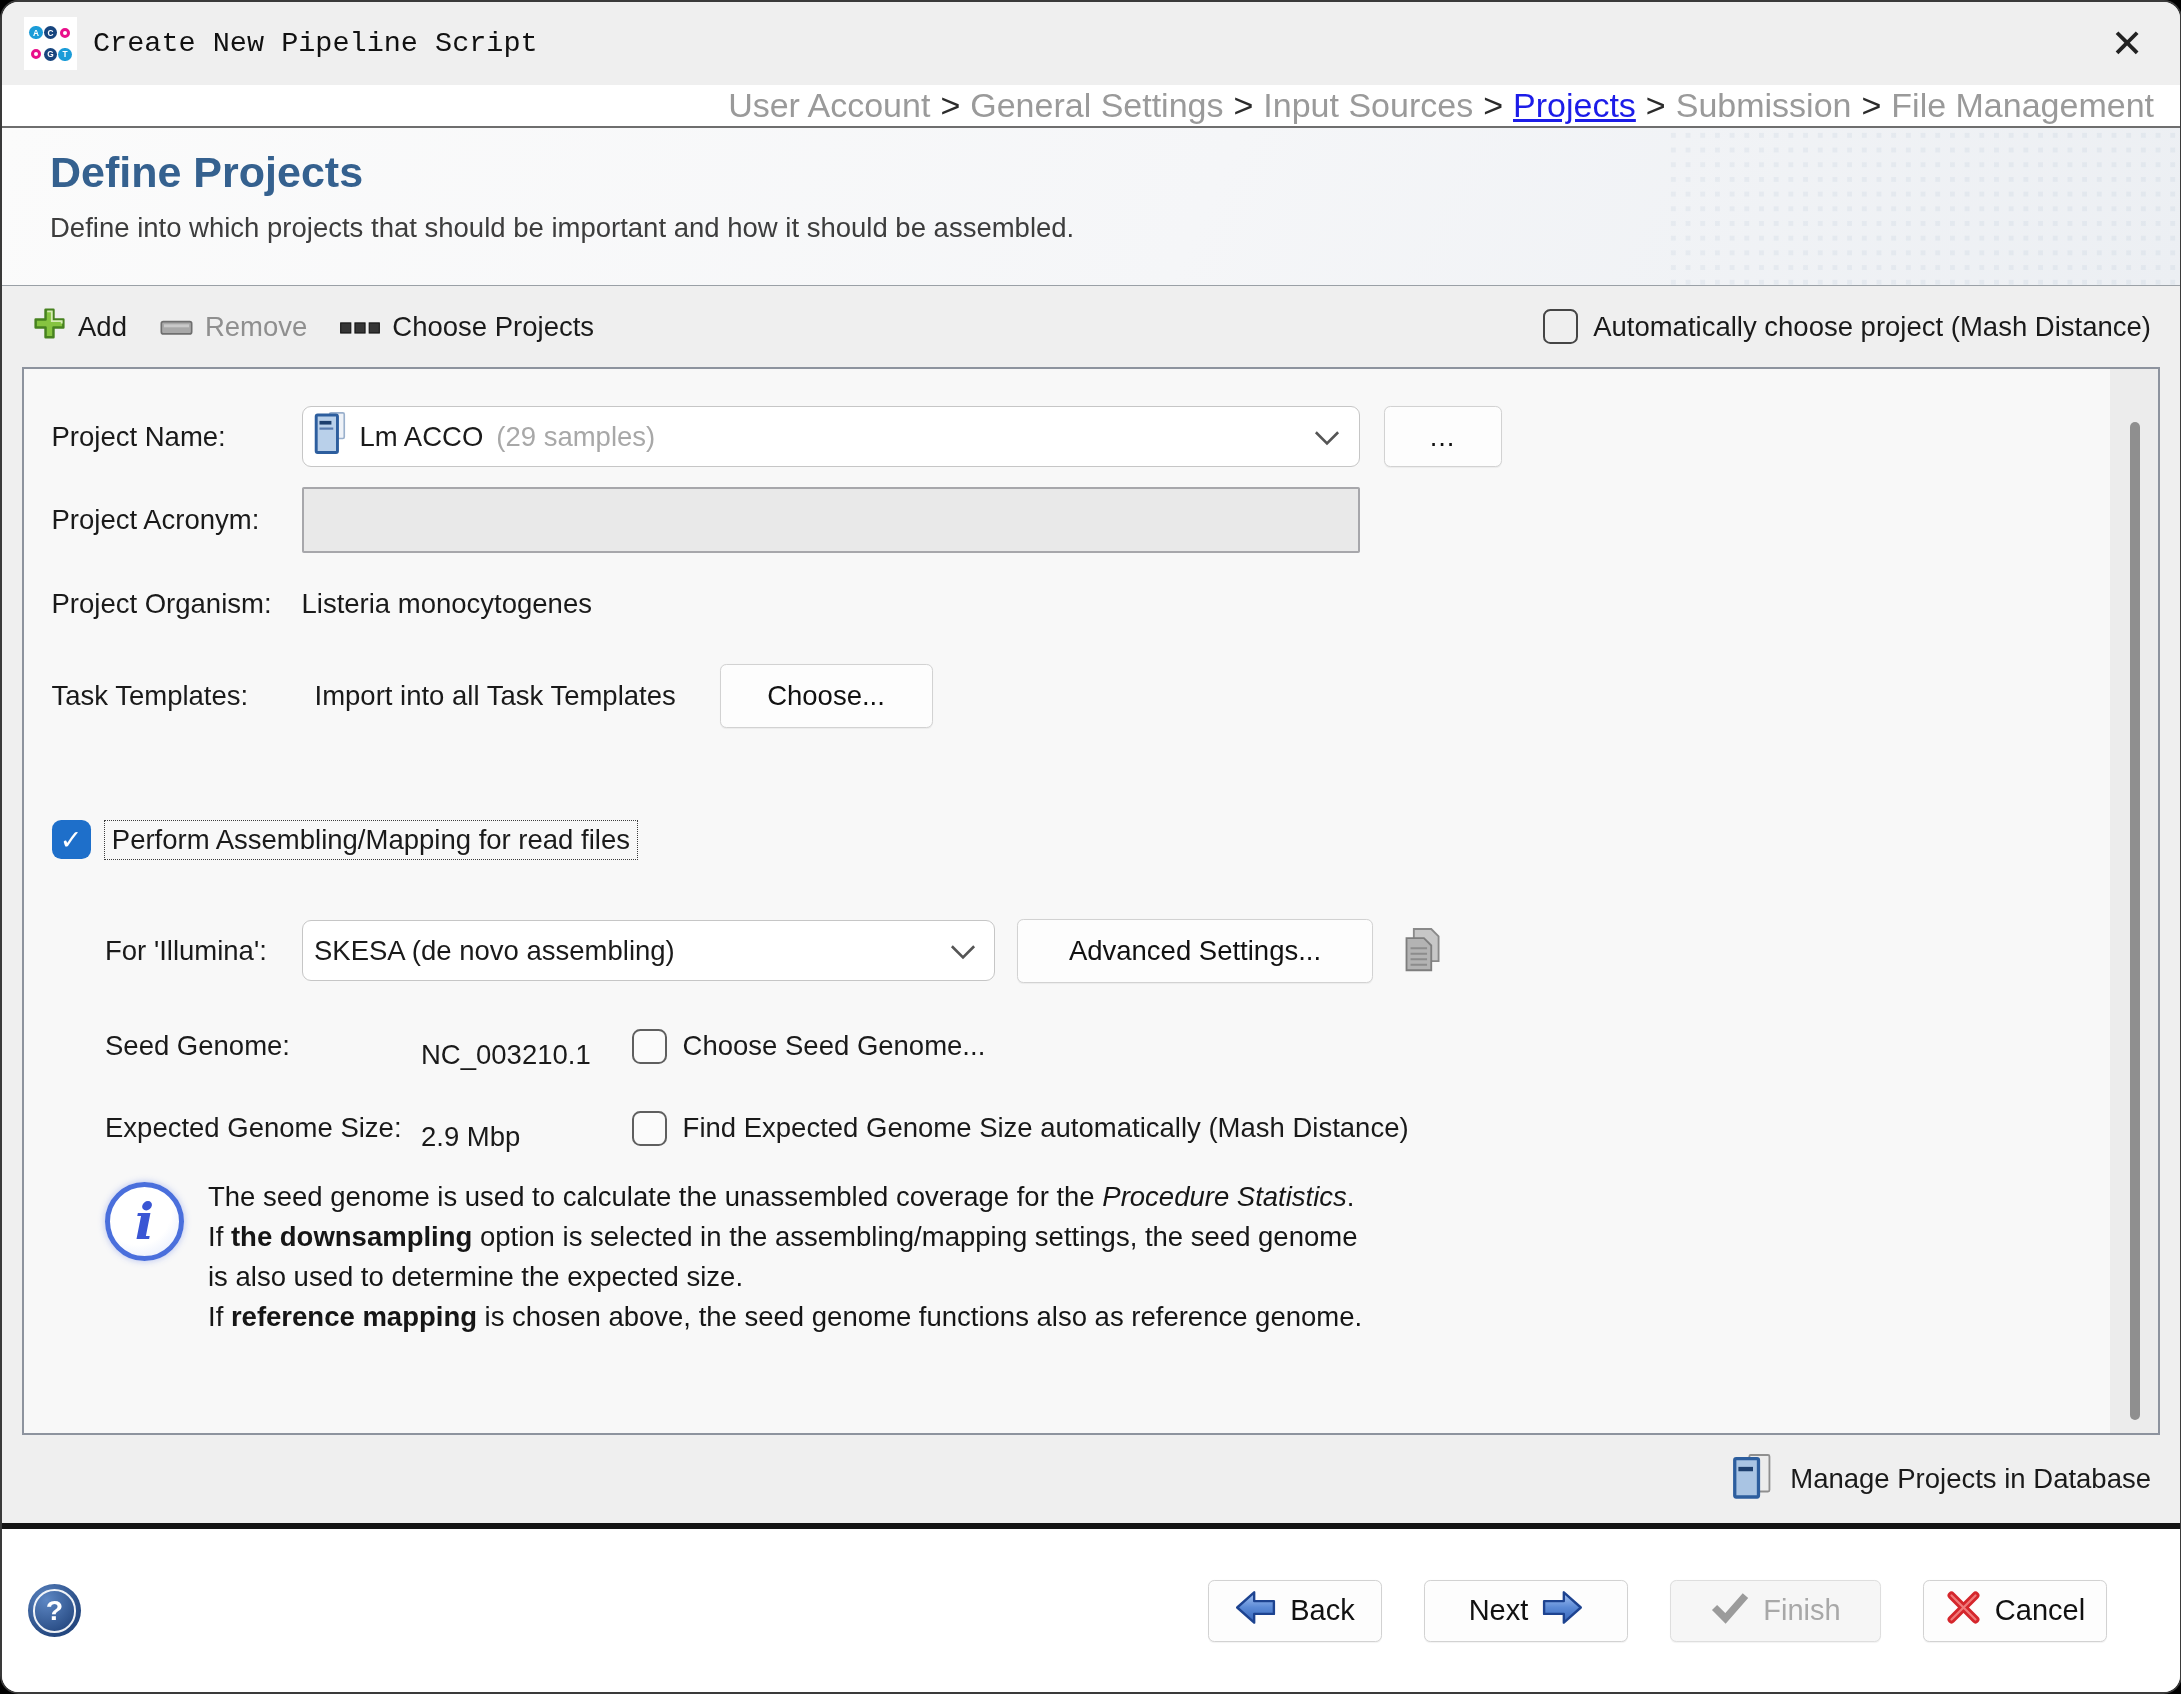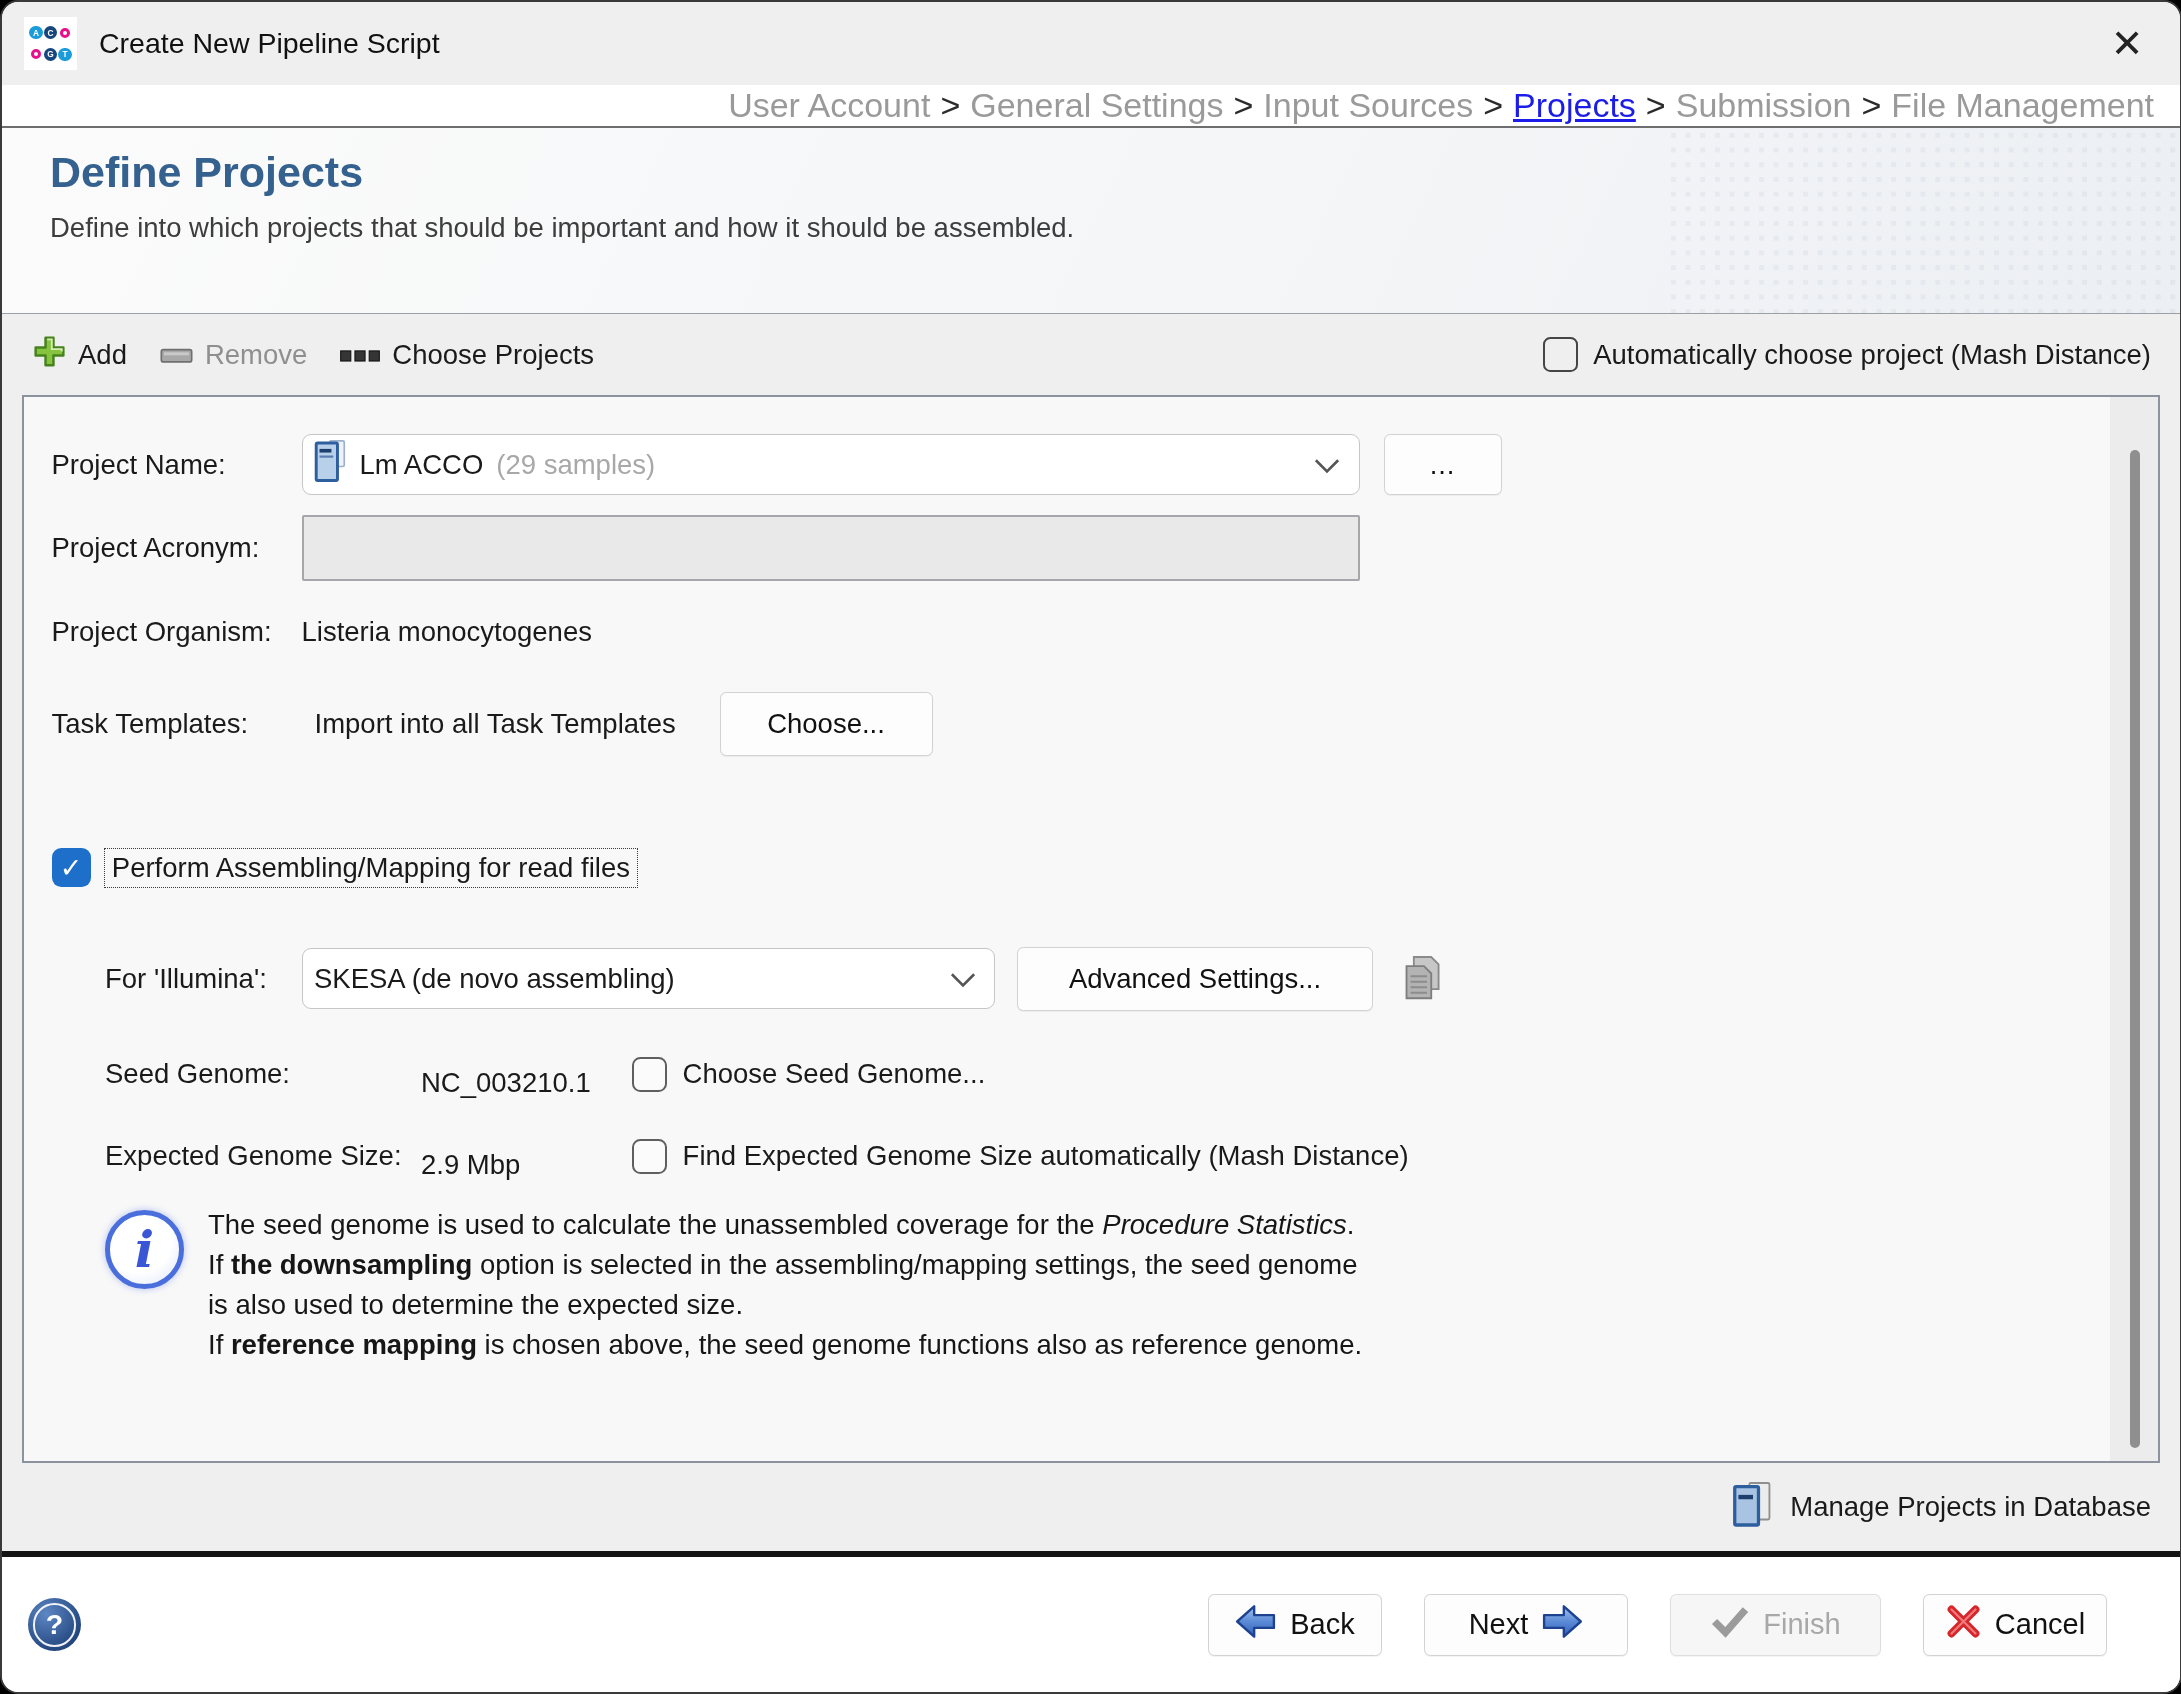--- a/index.html
+++ b/index.html
@@ -18,29 +18,29 @@
     display:flex; flex-direction:column;
     position:relative;
   }
   
   .titlebar { height:83px; flex:none; display:flex; align-items:center; padding:0 27.5px 0 22px; background:#efefef; }
   .logo { width:53px; height:53px; background:#fff; display:grid; grid-template-columns:repeat(3,1fr); grid-template-rows:repeat(2,1fr); place-items:center; padding:4.6px; flex:none; }
   .dotc { width:13.8px; height:13.8px; border-radius:50%; color:#fff; font-size:8.3px; font-weight:bold; display:flex; align-items:center; justify-content:center; }
   .dotc.lb { background:#1b9cd8; }
   .dotc.nb { background:#17457e; }
   .dotc.ring { width:10px; height:10px; background:#fff; border:3.2px solid #e90f8b; }
-  .win-title { margin-left:22px; font-size:28.5px; color:#111; white-space:nowrap; }
+  .win-title { margin-left:16px; font-size:28.5px; color:#111; white-space:nowrap;font-family:Liberation Mono, monospace; }
   .close-x { margin-left:auto; font-size:39px; font-weight:300; color:#222; line-height:1; cursor:default; padding:0 9.2px; }
   
   .crumbbar { height:43px; flex:none; background:#fff; border-bottom:2.8px solid #6e6e6e; display:flex; align-items:center; justify-content:flex-end; padding-right:26px; font-size:34px; color:#9a9a9a; white-space:nowrap; }
   .crumb { color:#9a9a9a; }
   .crumb.active { color:#1c1ce8; text-decoration:underline; }
   .crumb-sep { color:#2b2b2b; margin:0 10px; }
   
-  .headerband { height:186px; flex:none; padding-left:48px; background:linear-gradient(115deg,#fbfbfb 0%,#f5f6f8 55%,#eceff3 100%); border-bottom:1.8px solid #9aa0a6; position:relative; }
+  .headerband { height:158px; flex:none; padding-left:48px; background:linear-gradient(115deg,#fbfbfb 0%,#f5f6f8 55%,#eceff3 100%); border-bottom:1.8px solid #9aa0a6; position:relative; }
   .headerband::after { content:""; position:absolute; right:0; top:0; width:514px; height:100%;
       background-image:radial-gradient(rgba(53,97,143,0.06) 2.8px, transparent 2.8px); background-size:14.7px 14.7px; pointer-events:none; }
   .page-title { padding-top:20px; font-size:43px; font-weight:bold; color:#35618f; }
   .page-subtitle { margin-top:14.7px; font-size:27.5px; color:#3d3d3d; }
   
   .toolbar { height:81px; flex:none; display:flex; align-items:center; padding:0 29px 0 31px; font-size:27.5px; }
   .tool { display:flex; align-items:center; gap:12px; margin-right:33px; cursor:default; }
   .tool.disabled { color:#8f8f8f; }
   .tb-spacer { flex:1; }
   .checkrow { display:flex; align-items:center; gap:15.6px; white-space:nowrap; }

